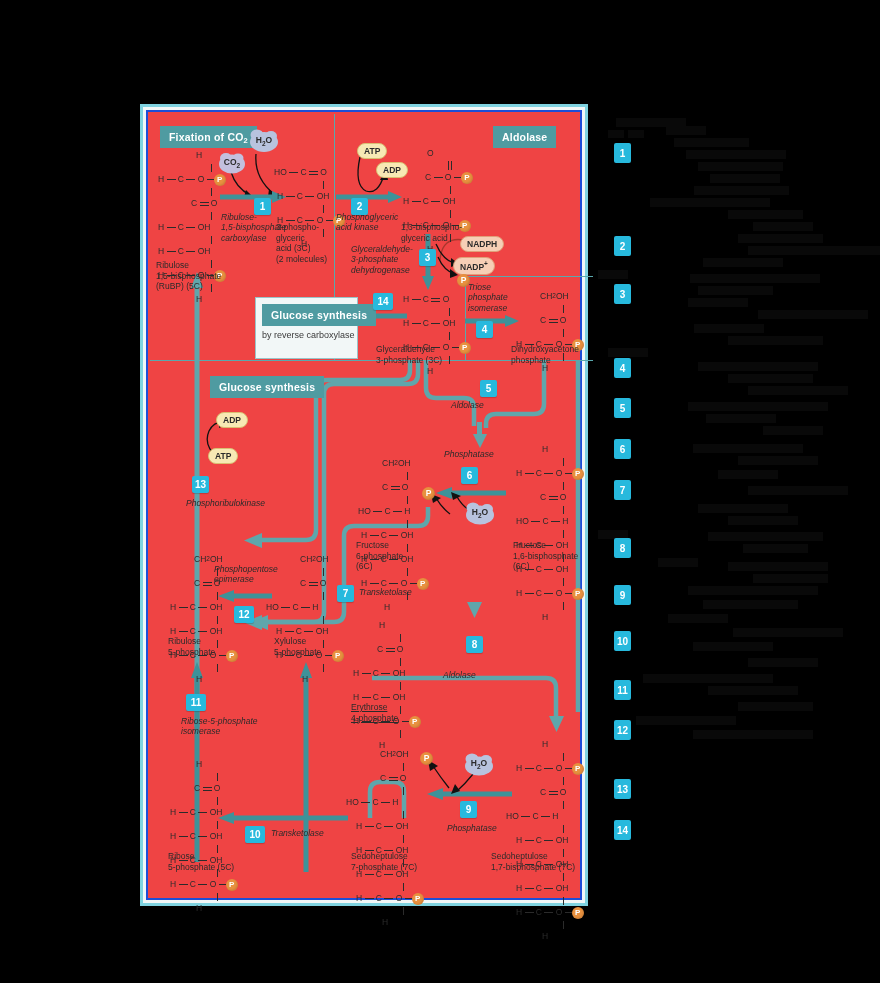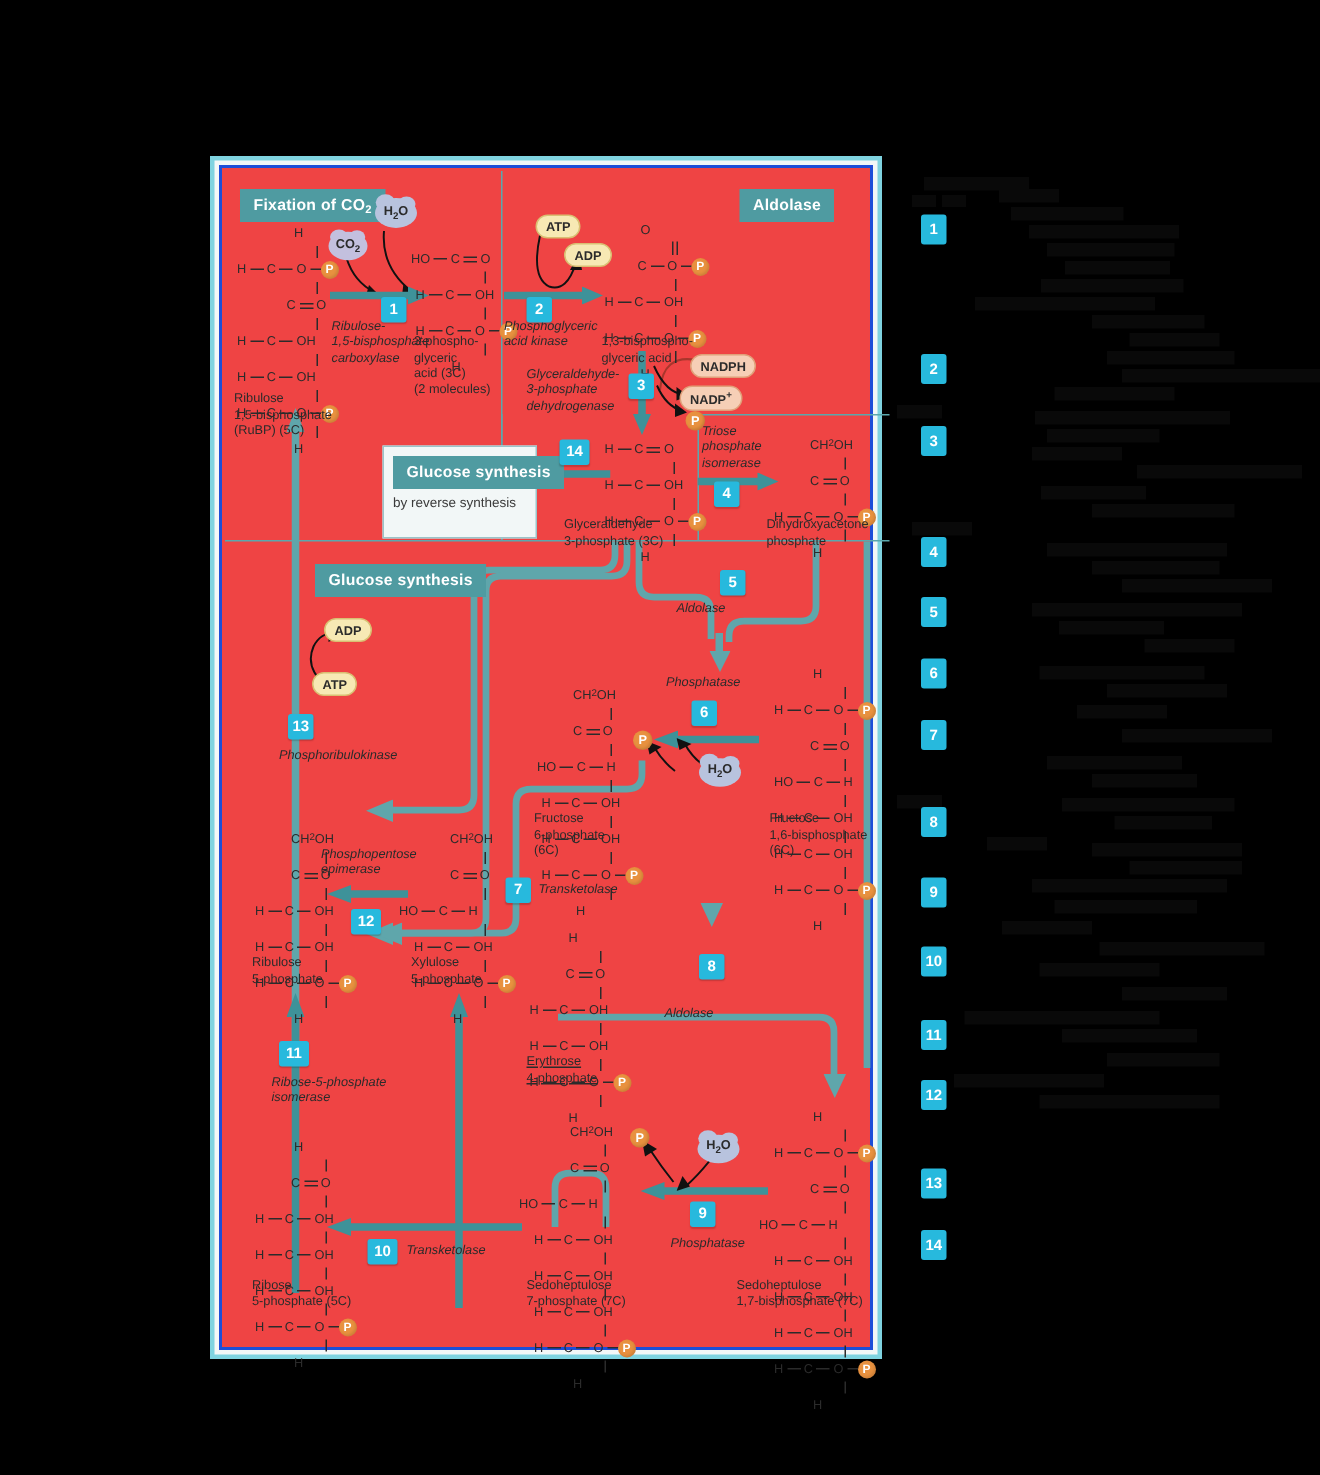--- a/index.html
+++ b/index.html
@@ -216,21 +216,21 @@
       <span>Aldolase</span>
     </div>
     <div class="chip" style="left:62px; top:264px;">
       <span>Glucose synthesis</span>
     </div>
 
     <div id="glucose-box" style="left:107px; top:185px; width:103px; height:62px;"></div>
     <div class="chip" style="left:114px; top:192px;">
       <span>Glucose synthesis</span>
     </div>
-    <div id="glucose-sub" style="left:114px; top:218px;">by reverse synthesis</div>
+    <div id="glucose-sub" style="left:114px; top:218px;">by reverse carboxylase</div>
 
     <div class="mol" style="left:10px; top:36px;">
       <div class="row" style="padding-left:38px;">H</div>
       <div class="row bond" style="padding-left:40px;">
             <span class="vb"></span>
           </div>
       <div class="row">H&nbsp;<span class="hb" style="width:9px"></span>&nbsp;C&nbsp;<span class="hb" style="width:9px"></span>&nbsp;O&nbsp;<span class="hb" style="width:7px"></span><span class="pgroup">P</span></div>
       <div class="row bond" style="padding-left:40px;">
             <span class="vb"></span>
           </div>

